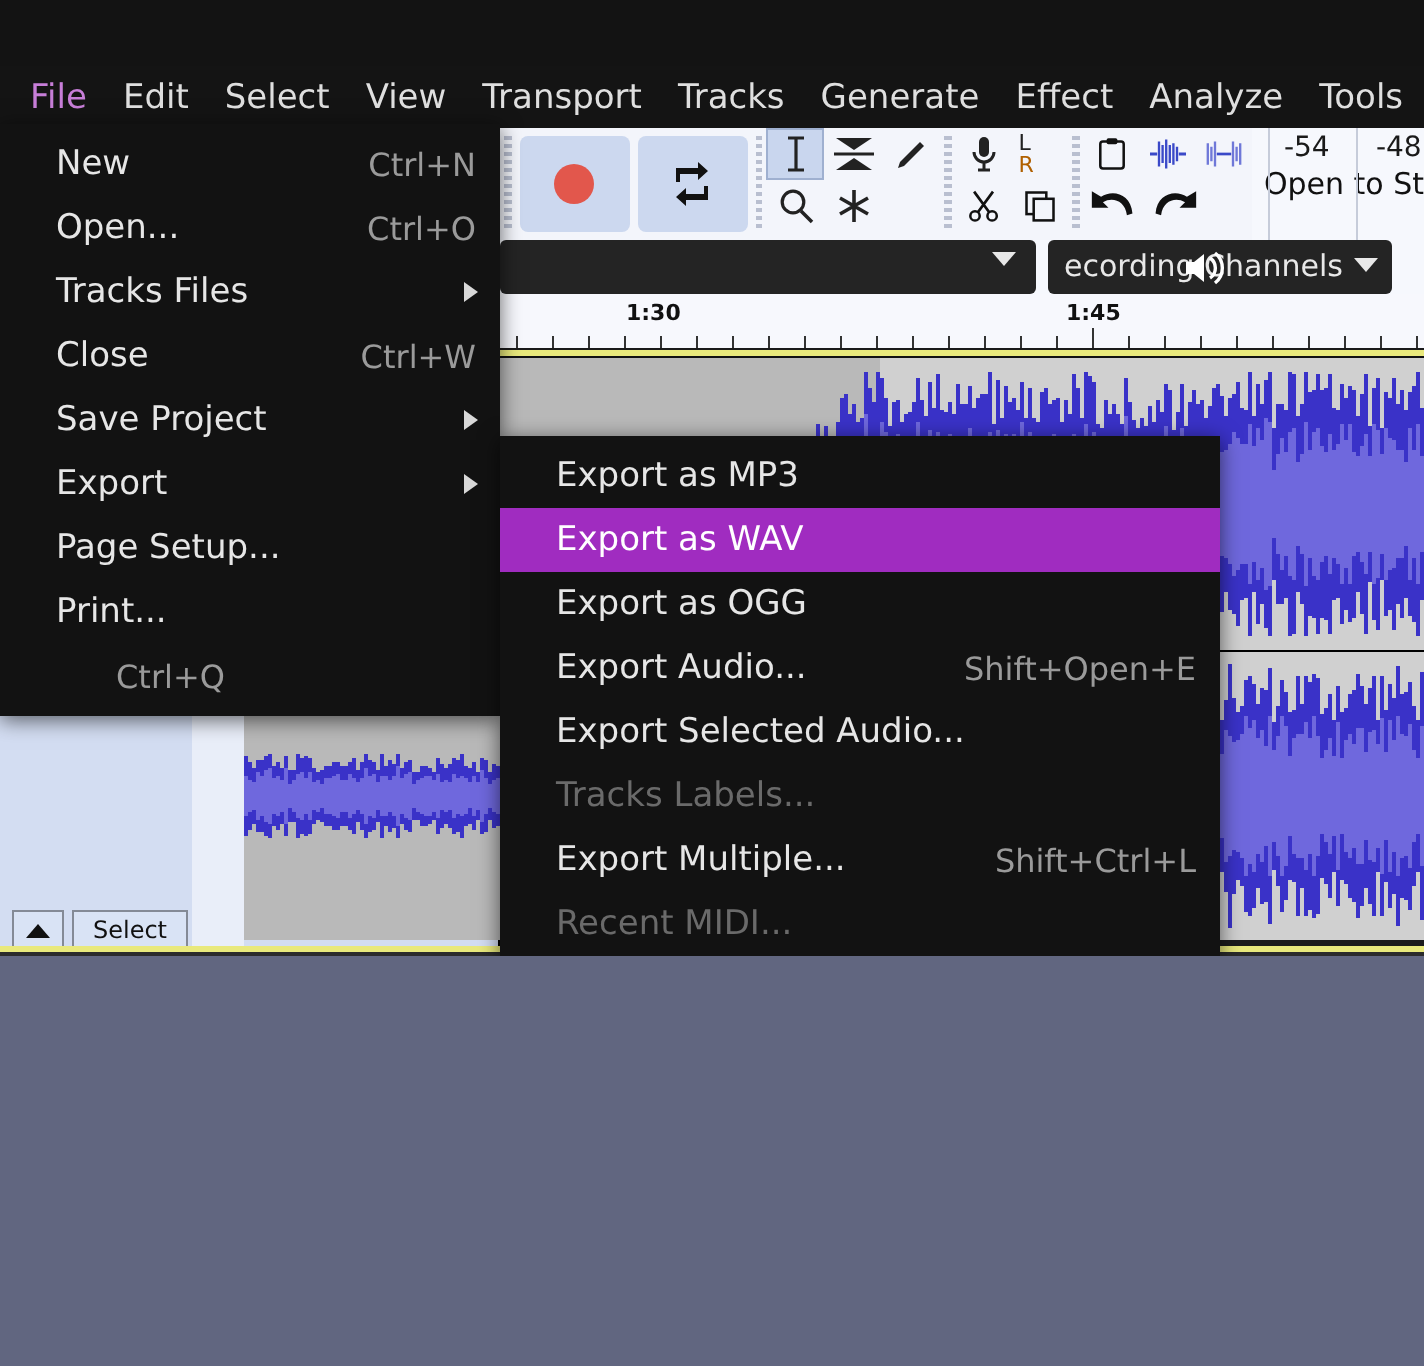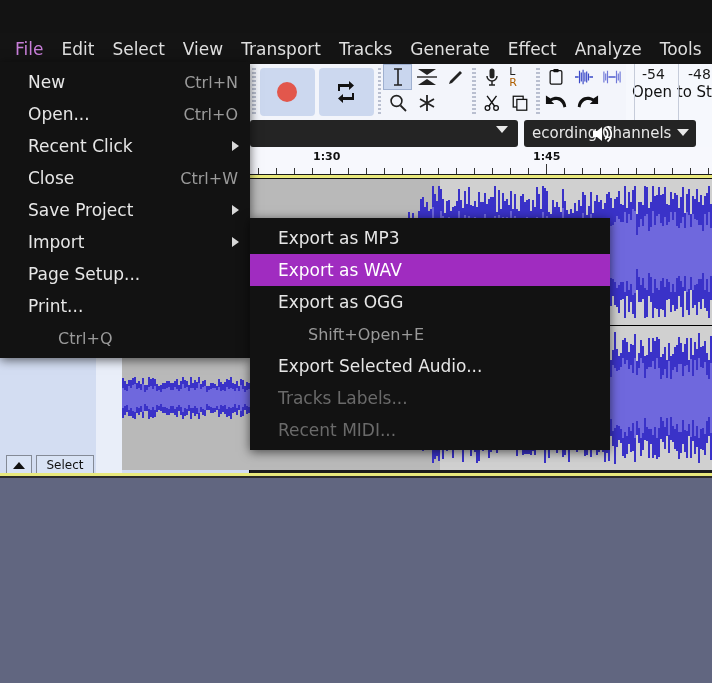--- a/index.html
+++ b/index.html
@@ -1563,33 +1563,33 @@
     <div class="menu-panel" id="file-menu">
         <div class="mrow">
           <span class="lbl">New</span>
           <span class="acc">Ctrl+N</span>
         </div>
         <div class="mrow">
           <span class="lbl">Open...</span>
           <span class="acc">Ctrl+O</span>
         </div>
         <div class="mrow">
-          <span class="lbl">Recent Click</span>
+          <span class="lbl">Tracks Files</span>
           <span class="sub-arrow"></span>
         </div>
         <div class="mrow">
           <span class="lbl">Close</span>
           <span class="acc">Ctrl+W</span>
         </div>
         <div class="mrow">
           <span class="lbl">Save Project</span>
           <span class="sub-arrow"></span>
         </div>
         <div class="mrow">
-          <span class="lbl">Import</span>
+          <span class="lbl">Export</span>
           <span class="sub-arrow"></span>
         </div>
         <div class="mrow">
           <span class="lbl">Page Setup...</span>
         </div>
         <div class="mrow">
           <span class="lbl">Print...</span>
         </div>
         <div class="mrow">
           <span class="acc">Ctrl+Q</span>
@@ -1600,27 +1600,32 @@
         <div class="mrow">
           <span class="lbl">Export as MP3</span>
         </div>
         <div class="mrow sel">
           <span class="lbl">Export as WAV</span>
         </div>
         <div class="mrow">
           <span class="lbl">Export as OGG</span>
         </div>
         <div class="mrow">
+          <span class="lbl">Export Audio...</span>
           <span class="acc">Shift+Open+E</span>
         </div>
         <div class="mrow">
           <span class="lbl">Export Selected Audio...</span>
         </div>
         <div class="mrow disabled">
           <span class="lbl">Tracks Labels...</span>
         </div>
+        <div class="mrow">
+          <span class="lbl">Export Multiple...</span>
+          <span class="acc">Shift+Ctrl+L</span>
+        </div>
         <div class="mrow disabled">
           <span class="lbl">Recent MIDI...</span>
         </div>
       </div>
 
   </div>
 </div>
 
 </body></html>

